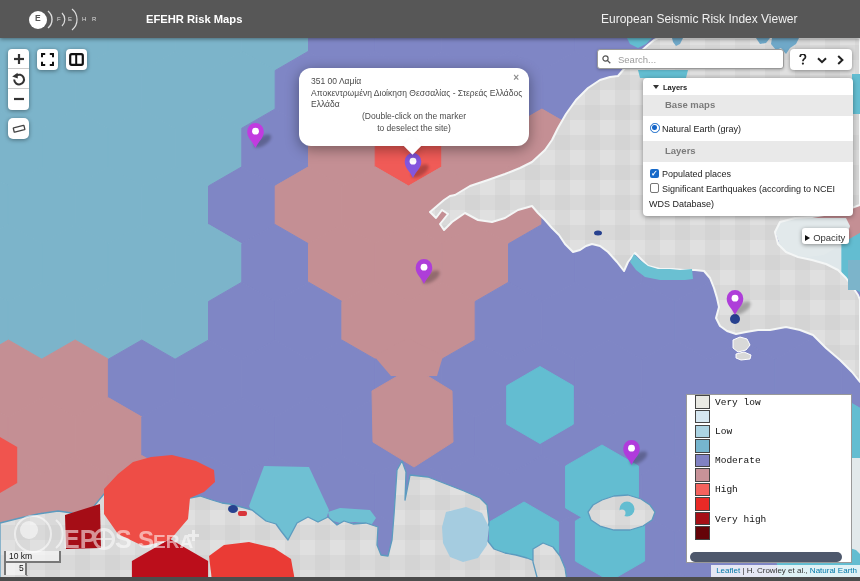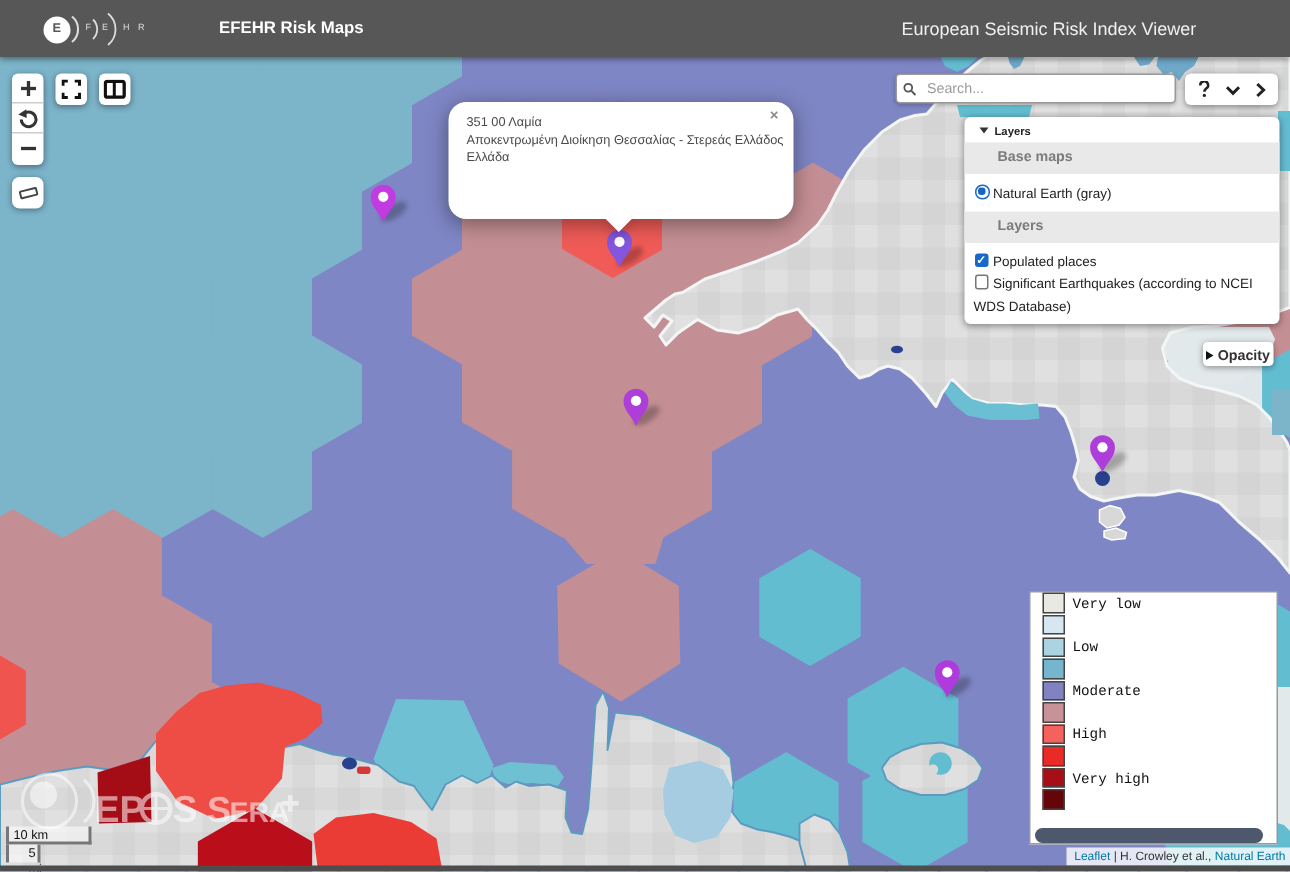--- a/index.html
+++ b/index.html
@@ -361,29 +361,32 @@
   </div>
   <div class="abs" style="left:19px;top:45.5px;font-size:9px;">Natural Earth (gray)</div>
   <div class="gbar" style="top:63.2px;">Layers</div>
   <div class="abs" style="left:6.5px;top:90.5px;width:9.5px;height:9.5px;border-radius:2px;background:#1669C9;color:#fff;font-size:8px;line-height:9.5px;text-align:center;font-weight:bold;">✓</div>
   <div class="abs" style="left:19px;top:91px;font-size:9px;">Populated places</div>
   <div class="abs" style="left:6.5px;top:105.4px;width:9.5px;height:9.5px;border-radius:2px;border:1px solid #767676;background:#fff;"></div>
   <div class="abs" style="left:19px;top:106px;font-size:9px;white-space:nowrap;">Significant Earthquakes (according to NCEI</div>
   <div class="abs" style="left:6px;top:120.5px;font-size:9px;">WDS Database)</div>
 </div>
 <div class="lbtn" style="left:801.5px;top:228px;width:47.5px;height:16px;border-radius:3px;text-align:center;line-height:16px;">
-  <span style="display:inline-block;width:0;height:0;border-top:3.5px solid transparent;border-bottom:3.5px solid transparent;border-left:5px solid #111;margin-right:3px;"></span><span style="font-size:9.5px;font-weight:bold;">Opacity</span>
+  <span style="display:inline-block;width:0;height:0;border-top:3.5px solid transparent;border-bottom:3.5px solid transparent;border-left:5px solid #111;margin-right:3px;"></span><span style="font-size:9.5px;font-weight:normal;">Opacity</span>
 </div>
 
 <div id="popup">
   <div class="tip"></div>
   <div style="position:absolute;left:12px;top:8px;width:210px;">
     <span style="white-space:nowrap;">351 00 Λαμία</span><br>
     <span style="white-space:nowrap;">Αποκεντρωμένη Διοίκηση Θεσσαλίας - Στερεάς Ελλάδος</span><br>
     <span style="white-space:nowrap;">Ελλάδα</span>
+  </div>
+  <div style="position:absolute;left:0;top:43px;width:230px;text-align:center;">
+    (Double-click on the marker<br>to deselect the site)
   </div>
   <span style="position:absolute;right:10px;top:4px;color:#8d8d8d;font-size:10px;font-weight:bold;">×</span>
 </div>
 
 <div id="legend">
   <div class="sw" style="top:0.7px;background:#E9E9E3;"></div>
     <span class="swl" style="top:2.5px;">Very low</span>
   <div class="sw" style="top:15.2px;background:#D6E7F1;"></div>
   <div class="sw" style="top:29.8px;background:#ABD3E2;"></div>
     <span class="swl" style="top:31.5px;">Low</span>

